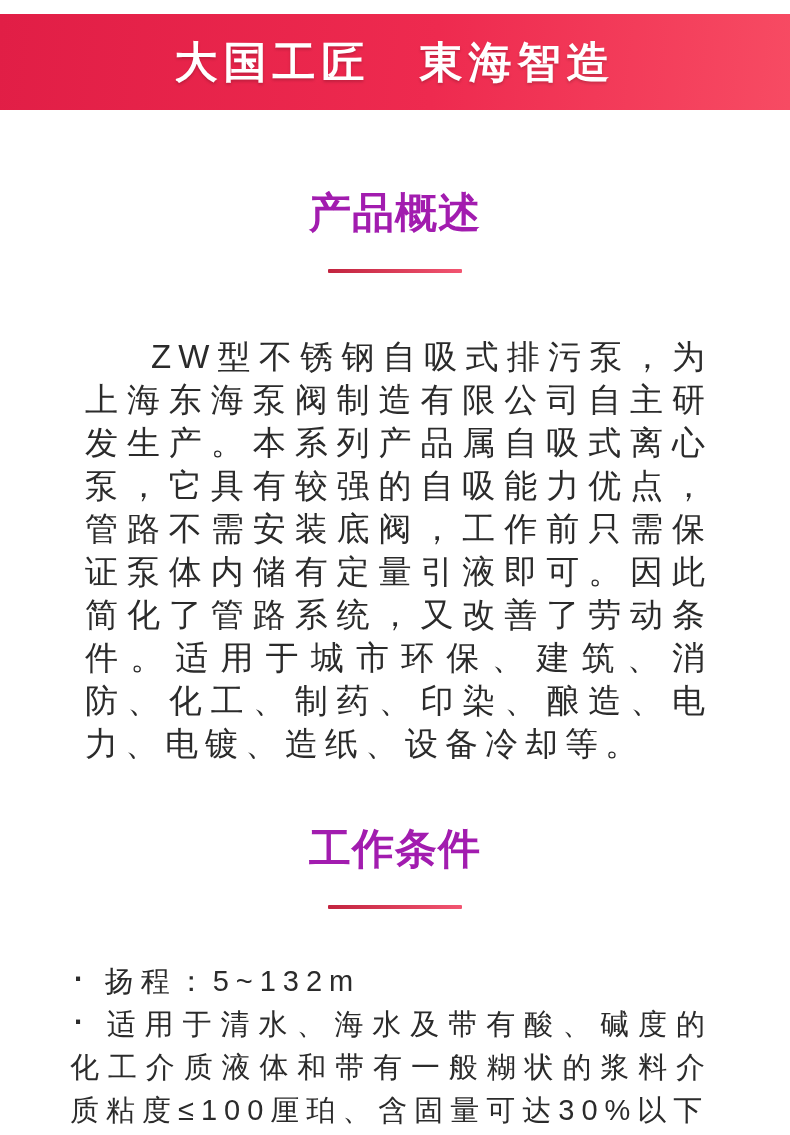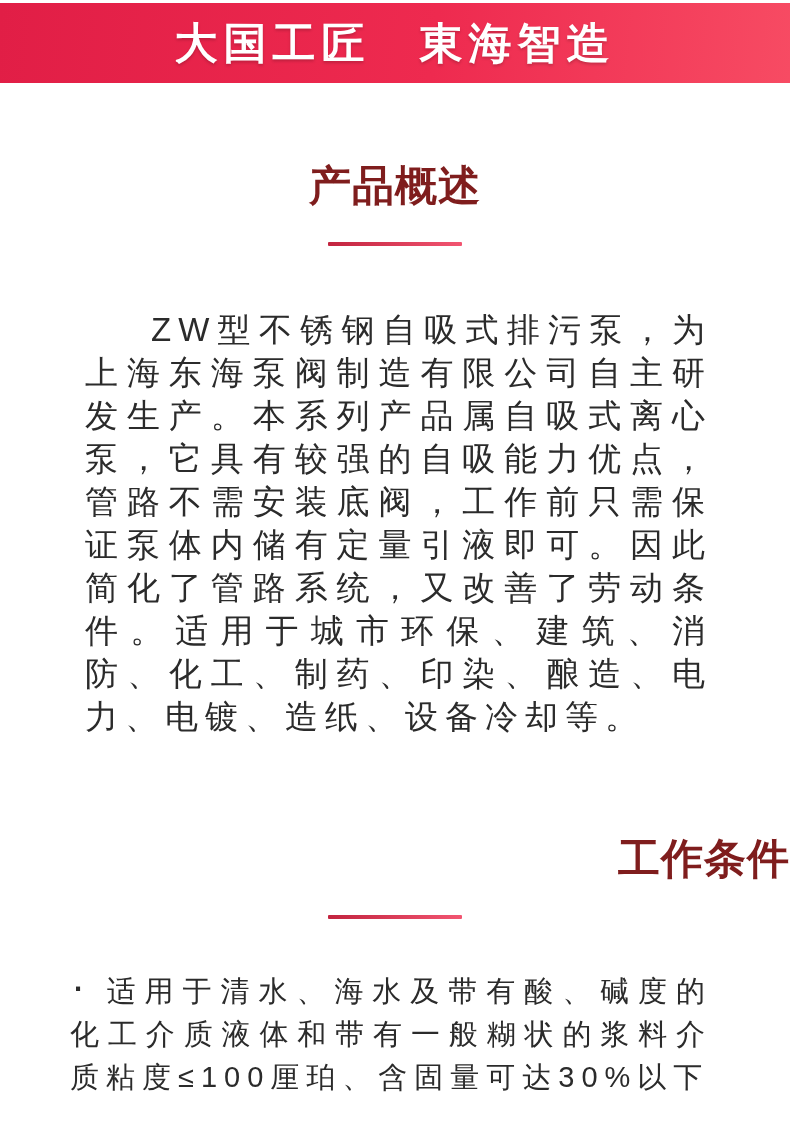--- a/index.html
+++ b/index.html
@@ -10,22 +10,22 @@
   body {
     width: 790px;
     min-height: 1135px;
     font-family: "Liberation Sans", sans-serif;
     color: #2b2b2b;
     overflow: hidden;
   }
 
   
   .banner {
-    margin-top: 3px;
-    height: 80px;
+    margin-top: 14px;
+    height: 96px;
     width: 100%;
     background: linear-gradient(96deg, #e11e46 0%, #ee2a4f 55%, #f74b63 100%);
     display: flex;
     align-items: center;
     justify-content: center;
   }
   .banner-title {
     color: #ffffff;
     font-size: 43px;
     font-weight: bold;
@@ -33,26 +33,26 @@
     line-height: 1;
     text-shadow: 0 2px 3px rgba(0,0,0,0.18);
     white-space: nowrap;
   }
 
   
   .section-title {
     text-align: center;
     font-size: 42px;
     font-weight: bold;
-    color: #7f1d1d;
+    color: #a21caf;
     line-height: 1;
     letter-spacing: 1px;
   }
   .section-title.first  { margin-top: 82px; }
-  .section-title.second { margin-top: 100px; text-align: right; }
+  .section-title.second { margin-top: 63px; }
 
   .divider {
     width: 134px;
     height: 4px;
     margin: 14px auto 0 auto;
     background: linear-gradient(90deg, #c2243f 0%, #f25571 100%);
     border-radius: 1px;
   }
 
   
@@ -98,15 +98,18 @@
 <h2 class="section-title first">产品概述</h2>
 <div class="divider"></div>
 
 <p class="overview-text">ZW型不锈钢自吸式排污泵，为上海东海泵阀制造有限公司自主研发生产。本系列产品属自吸式离心泵，它具有较强的自吸能力优点，管路不需安装底阀，工作前只需保证泵体内储有定量引液即可。因此简化了管路系统，又改善了劳动条件。适用于城市环保、建筑、消防、化工、制药、印染、酿造、电力、电镀、造纸、设备冷却等。</p>
 
 <h2 class="section-title second">工作条件</h2>
 <div class="divider"></div>
 
 <ul class="conditions-list">
   <li>
+    <span class="bullet-marker">·</span><span>扬程：5~132m</span>
+  </li>
+  <li>
     <span class="bullet-marker">·</span><span>适用于清水、海水及带有酸、碱度的化工介质液体和带有一般糊状的浆料介质粘度≤100厘珀、含固量可达30%以下</span>
   </li>
 </ul>
 
 </body></html>

